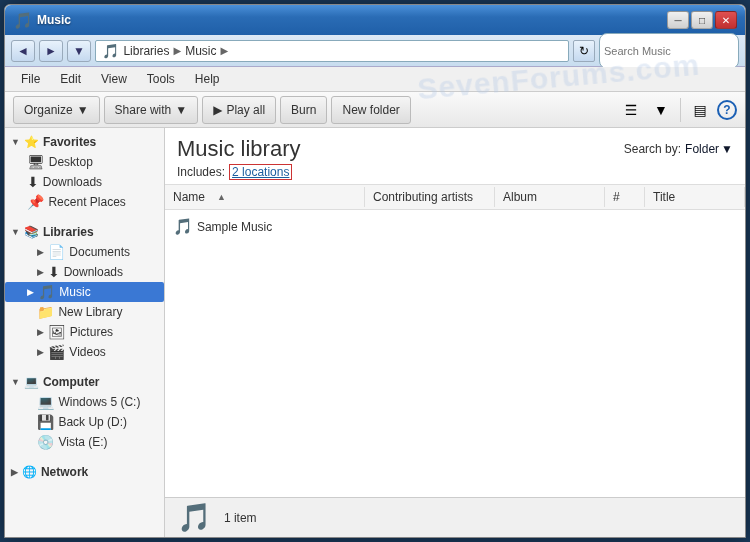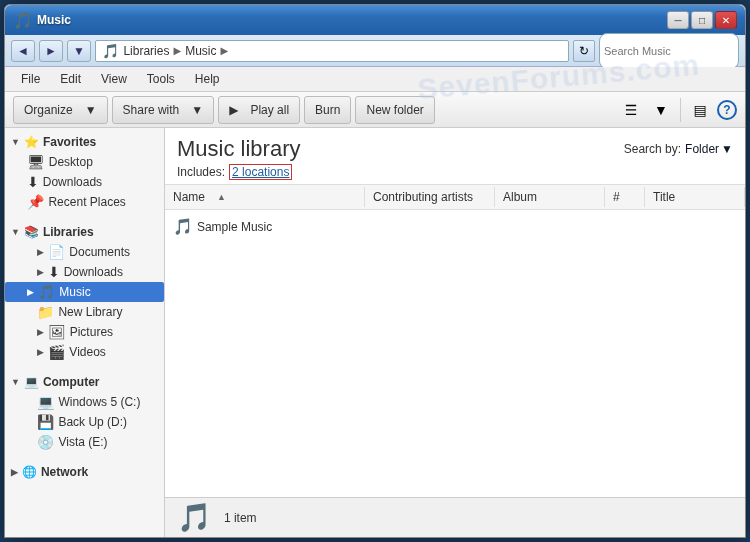--- a/index.html
+++ b/index.html
@@ -176,21 +176,21 @@
       height: 28px;
       padding: 0 10px;
       background: linear-gradient(to bottom, #f5f5f5, #ddd);
       border: 1px solid #bbb;
       border-radius: 3px;
       font-size: 12px;
       color: #333;
       cursor: pointer;
       display: flex;
       align-items: center;
-      gap: 12px;
+      gap: 4px;
     }
     .toolbar-sep { width: 1px; height: 24px; background: #ccc; margin: 0 2px; }
     .toolbar-right {
       margin-left: auto;
       display: flex;
       align-items: center;
       gap: 4px;
     }
     .view-btn {
       width: 26px;

